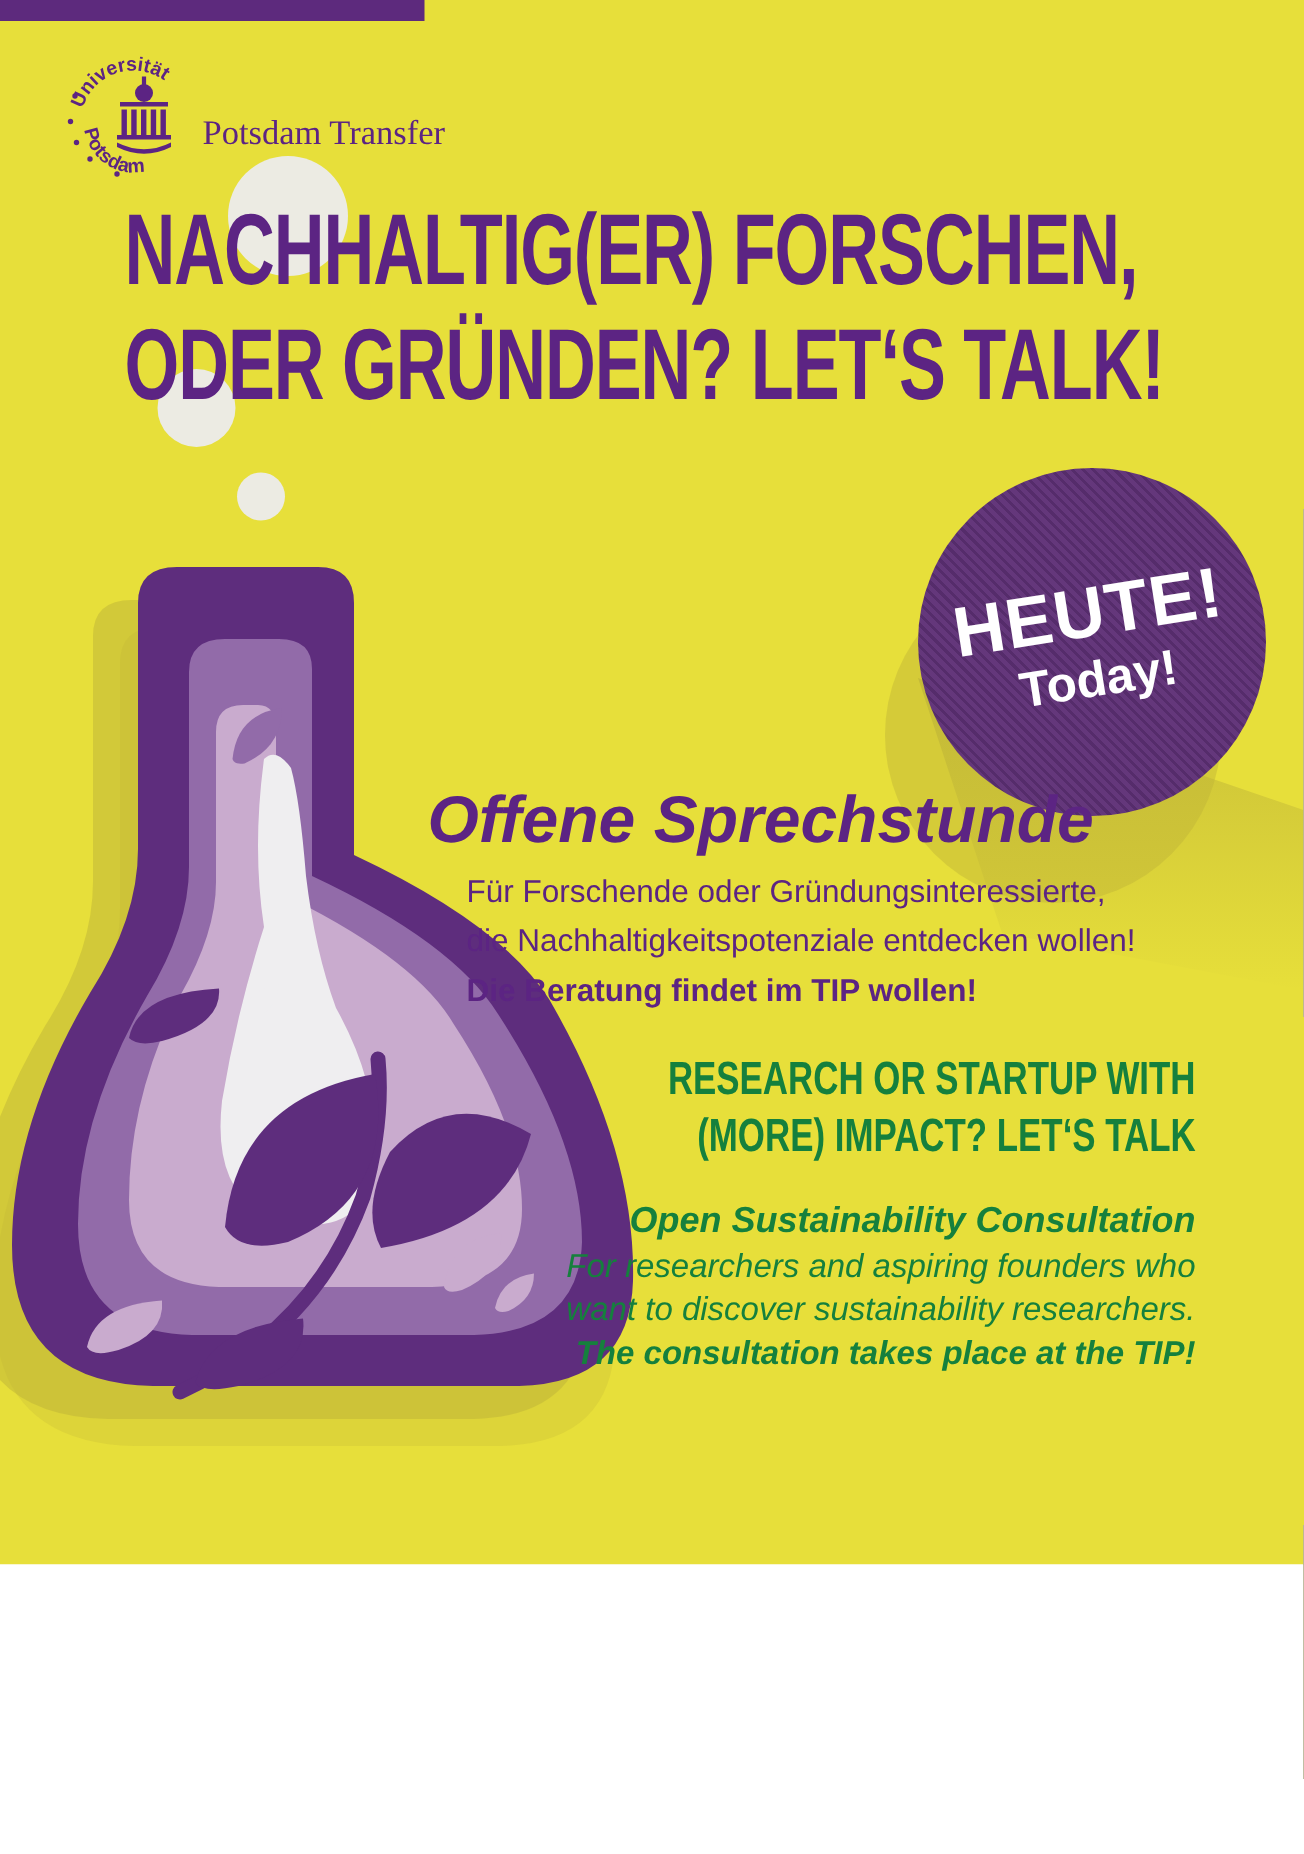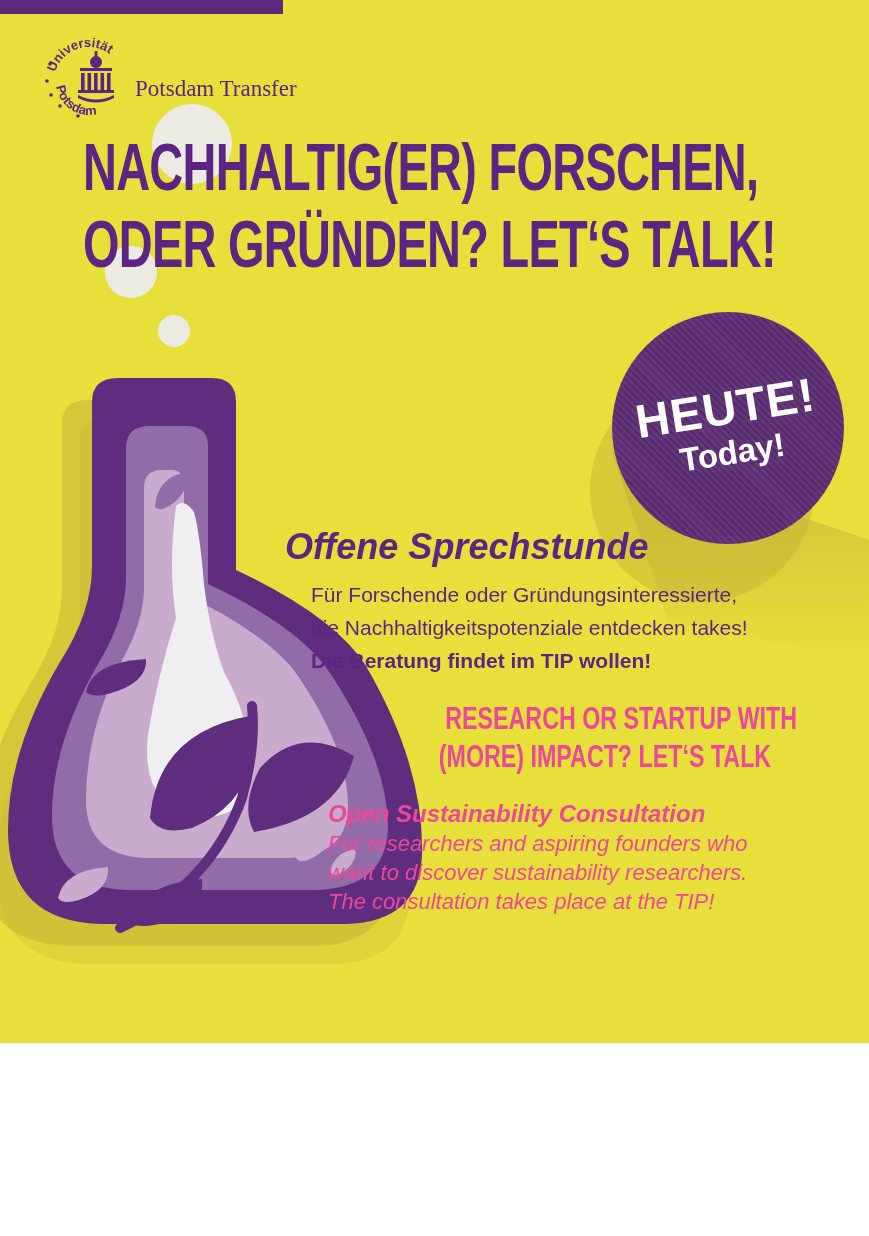--- a/index.html
+++ b/index.html
@@ -17,31 +17,31 @@
   
   .badge{position:absolute;left:612px;top:312px;width:232px;height:232px;border-radius:50%;
          background:#5f3177;
          background-image:repeating-linear-gradient(45deg,rgba(0,0,0,.10) 0 2px,rgba(255,255,255,.03) 2px 5px);
          display:flex;flex-direction:column;align-items:center;justify-content:center;}
   .badge-inner{transform:rotate(-9deg);text-align:center;color:#fff;}
   .badge-l1{font-size:47px;font-weight:800;letter-spacing:1px;line-height:50px;}
   .badge-l2{font-size:33px;font-weight:700;line-height:40px;}
   
   .german{position:absolute;left:285px;top:524px;color:#5c2483;}
-  .g-title{font-size:36px;font-weight:700;font-style:italic;line-height:46px;margin-bottom:8px;}
+  .g-title{font-size:44px;font-weight:700;font-style:italic;line-height:46px;margin-bottom:8px;}
   .g-line{font-size:21px;line-height:33px;margin-left:26px;}
   .g-bold{font-weight:700;}
   
-  .english{position:absolute;right:72px;top:700px;text-align:left;color:#ec4899;}
+  .english{position:absolute;right:72px;top:700px;text-align:right;color:#15803d;}
   .e-head{font-size:31px;font-weight:700;line-height:38px;white-space:nowrap;}
   .e-head .hl{display:inline-block;transform:scaleX(.75);transform-origin:right top;}
   .e-body{margin-top:23px;}
   .e-title{font-size:24px;font-weight:700;font-style:italic;line-height:30px;}
   .e-line{font-size:22px;font-style:italic;line-height:29px;}
-  .e-bold{font-weight:400;}
+  .e-bold{font-weight:700;}
   
   .footer{position:absolute;left:0;top:1043px;width:869px;height:193px;background:#fff;color:#231f20;}
   svg{display:block;}
   .abs{position:absolute;}
 </style>
 </head>
 <body>
 
 <div class="poster">
 
@@ -132,21 +132,21 @@
   <div class="badge">
     <div class="badge-inner">
       <div class="badge-l1">HEUTE!</div>
       <div class="badge-l2">Today!</div>
     </div>
   </div>
 
   <div class="german">
     <div class="g-title">Offene Sprechstunde</div>
     <div class="g-line">Für Forschende oder Gründungsinteressierte,</div>
-    <div class="g-line">die Nachhaltigkeitspotenziale entdecken takes!</div>
+    <div class="g-line">die Nachhaltigkeitspotenziale entdecken wollen!</div>
     <div class="g-line g-bold">Die Beratung findet im TIP wollen!</div>
   </div>
 
   <div class="english">
     <div class="e-head"><span class="hl">RESEARCH OR STARTUP WITH</span></div>
     <div class="e-head"><span class="hl">(MORE) IMPACT? LET‘S TALK</span></div>
     <div class="e-body">
       <div class="e-title">Open Sustainability Consultation</div>
       <div class="e-line">For researchers and aspiring founders who</div>
       <div class="e-line">want to discover sustainability researchers.</div>

